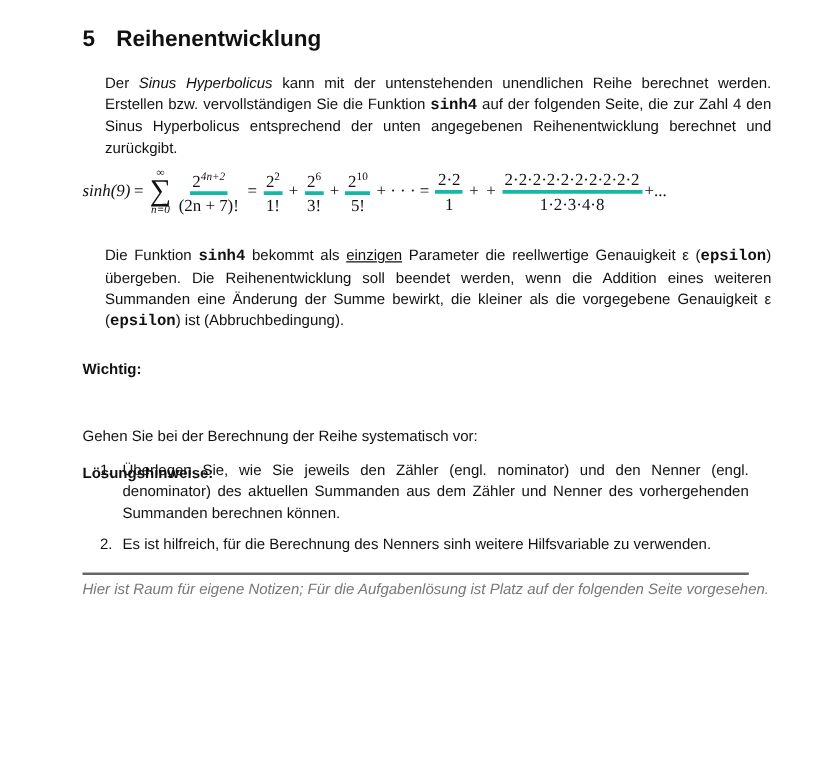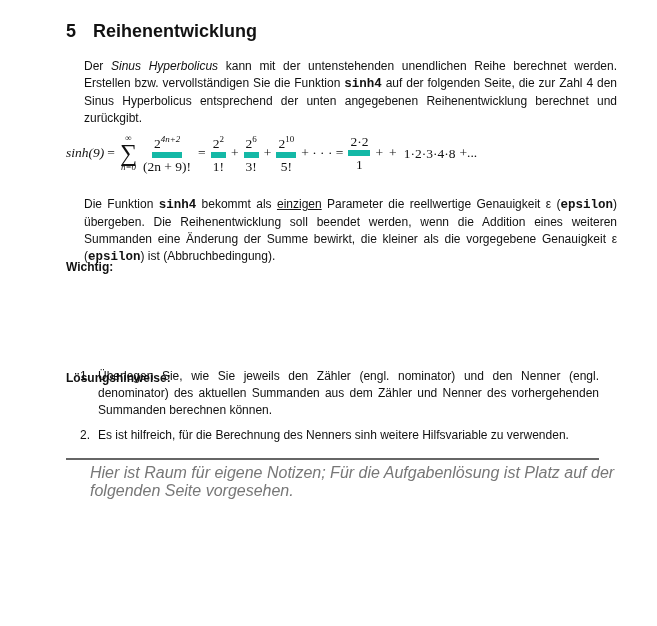--- a/index.html
+++ b/index.html
@@ -8,41 +8,41 @@
   .page { position: absolute; left: 0; top: 0; width: 657px; height: 464px; }
   .h1 { position: absolute; left: 66px; top: 21px; font-size: 18px; font-weight: bold; color: #111; }
   .h1 .num { display: inline-block; width: 27px; }
   .para { position: absolute; left: 84px; width: 533px; font-size: 12px; line-height: 17px; text-align: justify; }
   .p1 { top: 58px; }
   .mono { font-family: "Liberation Mono", monospace; font-weight: bold; font-size: 12.5px; }
   .u { text-decoration: underline; }
   .eq { position: absolute; left: 66px; top: 128px; height: 50px; width: 560px;
         font-family: "Liberation Serif", serif; font-size: 13.5px; display: flex; align-items: center; white-space: nowrap; }
   .frac { display: inline-flex; flex-direction: column; align-items: center; margin: 0 2px; vertical-align: middle; }
-  .frac .num2 { padding: 0 2px 1px 2px; border-bottom: 6px solid #14b8a6; line-height: 15px; }
+  .frac .num2 { padding: 0 2px 1px 2px; border-bottom: 3px solid #14b8a6; line-height: 15px; }
   .frac .den { padding: 1px 2px 0 2px; line-height: 15px; }
   .op { margin: 0 3px; }
   .sum { display: inline-flex; flex-direction: column; align-items: center; margin: 0 2px; line-height: 1; }
   .sum .sig { font-size: 24px; line-height: 20px; }
   .sum .lim { font-size: 9px; font-style: italic; }
   sup { font-size: 9px; }
   .p2 { top: 196px; }
   .hd { position: absolute; left: 66px; font-size: 12px; font-weight: bold; }
-  .hd1 { top: 260px; }
+  .hd1 { top: 288px; }
   .t1 { position: absolute; left: 66px; top: 292px; font-size: 12px; }
   .hd2 { top: 326px; margin-top: 45px; }
   .t2 { position: absolute; left: 66px; top: 342px; font-size: 12px; }
   .list { position: absolute; left: 80px; width: 519px; font-size: 12px; line-height: 17px; }
   .li { display: flex; }
   .li .n { width: 18px; flex: none; }
   .li .txt { flex: 1; text-align: justify; }
   .li1 { top: 368px; }
   .li2 { top: 427px; }
   .rule { position: absolute; left: 66px; top: 458px; width: 533px; height: 0; border-top: 2px solid #666; }
-  .note { position: absolute; left: 66px; top: 464px; font-size: 16px; font-style: italic; color: #777; margin-left: 24px; }
+  .note { position: absolute; left: 66px; top: 464px; font-size: 12px; font-style: italic; color: #777; }
 </style>
 </head>
 <body>
 
 <div class="page">
 
   <div class="h1">
     <span class="num">5</span><span>Reihenentwicklung</span>
   </div>
 
@@ -51,21 +51,21 @@
   <div class="eq">
     <i>sinh(9)</i>
     <span class="op">=</span>
     <span class="sum">
       <span class="lim">∞</span>
       <span class="sig">∑</span>
       <span class="lim">n=0</span>
     </span>
     <span class="frac">
       <span class="num2"><span>2</span><sup><i>4n+2</i></sup></span>
-      <span class="den">(2n + 9)!</span>
+      <span class="den">(2n + 7)!</span>
     </span>
     <span class="op">=</span>
     <span class="frac">
       <span class="num2"><span>2</span><sup>2</sup></span>
       <span class="den">1!</span>
     </span>
     <span class="op">+</span>
     <span class="frac">
       <span class="num2"><span>2</span><sup>6</sup></span>
       <span class="den">3!</span>
@@ -76,30 +76,32 @@
       <span class="den">5!</span>
     </span>
     <span class="op">+ · · · =</span>
     <span class="frac">
       <span class="num2">2·2</span>
       <span class="den">1</span>
     </span>
     <span class="op">+</span>
     <span class="op">+</span>
     <span class="frac">
+      <span class="num2">2·2·2·2·2·2·2·2·2·2</span>
       <span class="den">1·2·3·4·8</span>
     </span>
     <span>+...</span>
   </div>
 
   <div class="para p2"><span>Die Funktion </span><span class="mono">sinh4</span><span> bekommt als </span><span class="u">einzigen</span><span> Parameter die reellwertige Genauigkeit ε (</span><span class="mono">epsilon</span><span>) übergeben. Die Reihenentwicklung soll beendet werden, wenn die Addition eines weiteren Summanden eine Änderung der Summe bewirkt, die kleiner als die vorgegebene Genauigkeit ε (</span><span class="mono">epsilon</span><span>) ist (Abbruchbedingung).</span></div>
 
   <div class="hd hd1">Wichtig:</div>
 
   <div class="hd hd2">Lösungshinweise:</div>
+  <div class="t2">Gehen Sie bei der Berechnung der Reihe systematisch vor:</div>
 
   <div class="list li1">
     <div class="li">
         <span class="n">1.</span>
         <span class="txt">Überlegen Sie, wie Sie jeweils den Zähler (engl. nominator) und den Nenner (engl. denominator) des aktuellen Summanden aus dem Zähler und Nenner des vorhergehenden Summanden berechnen können.</span>
       </div>
   </div>
   <div class="list li2">
     <div class="li">
         <span class="n">2.</span>

